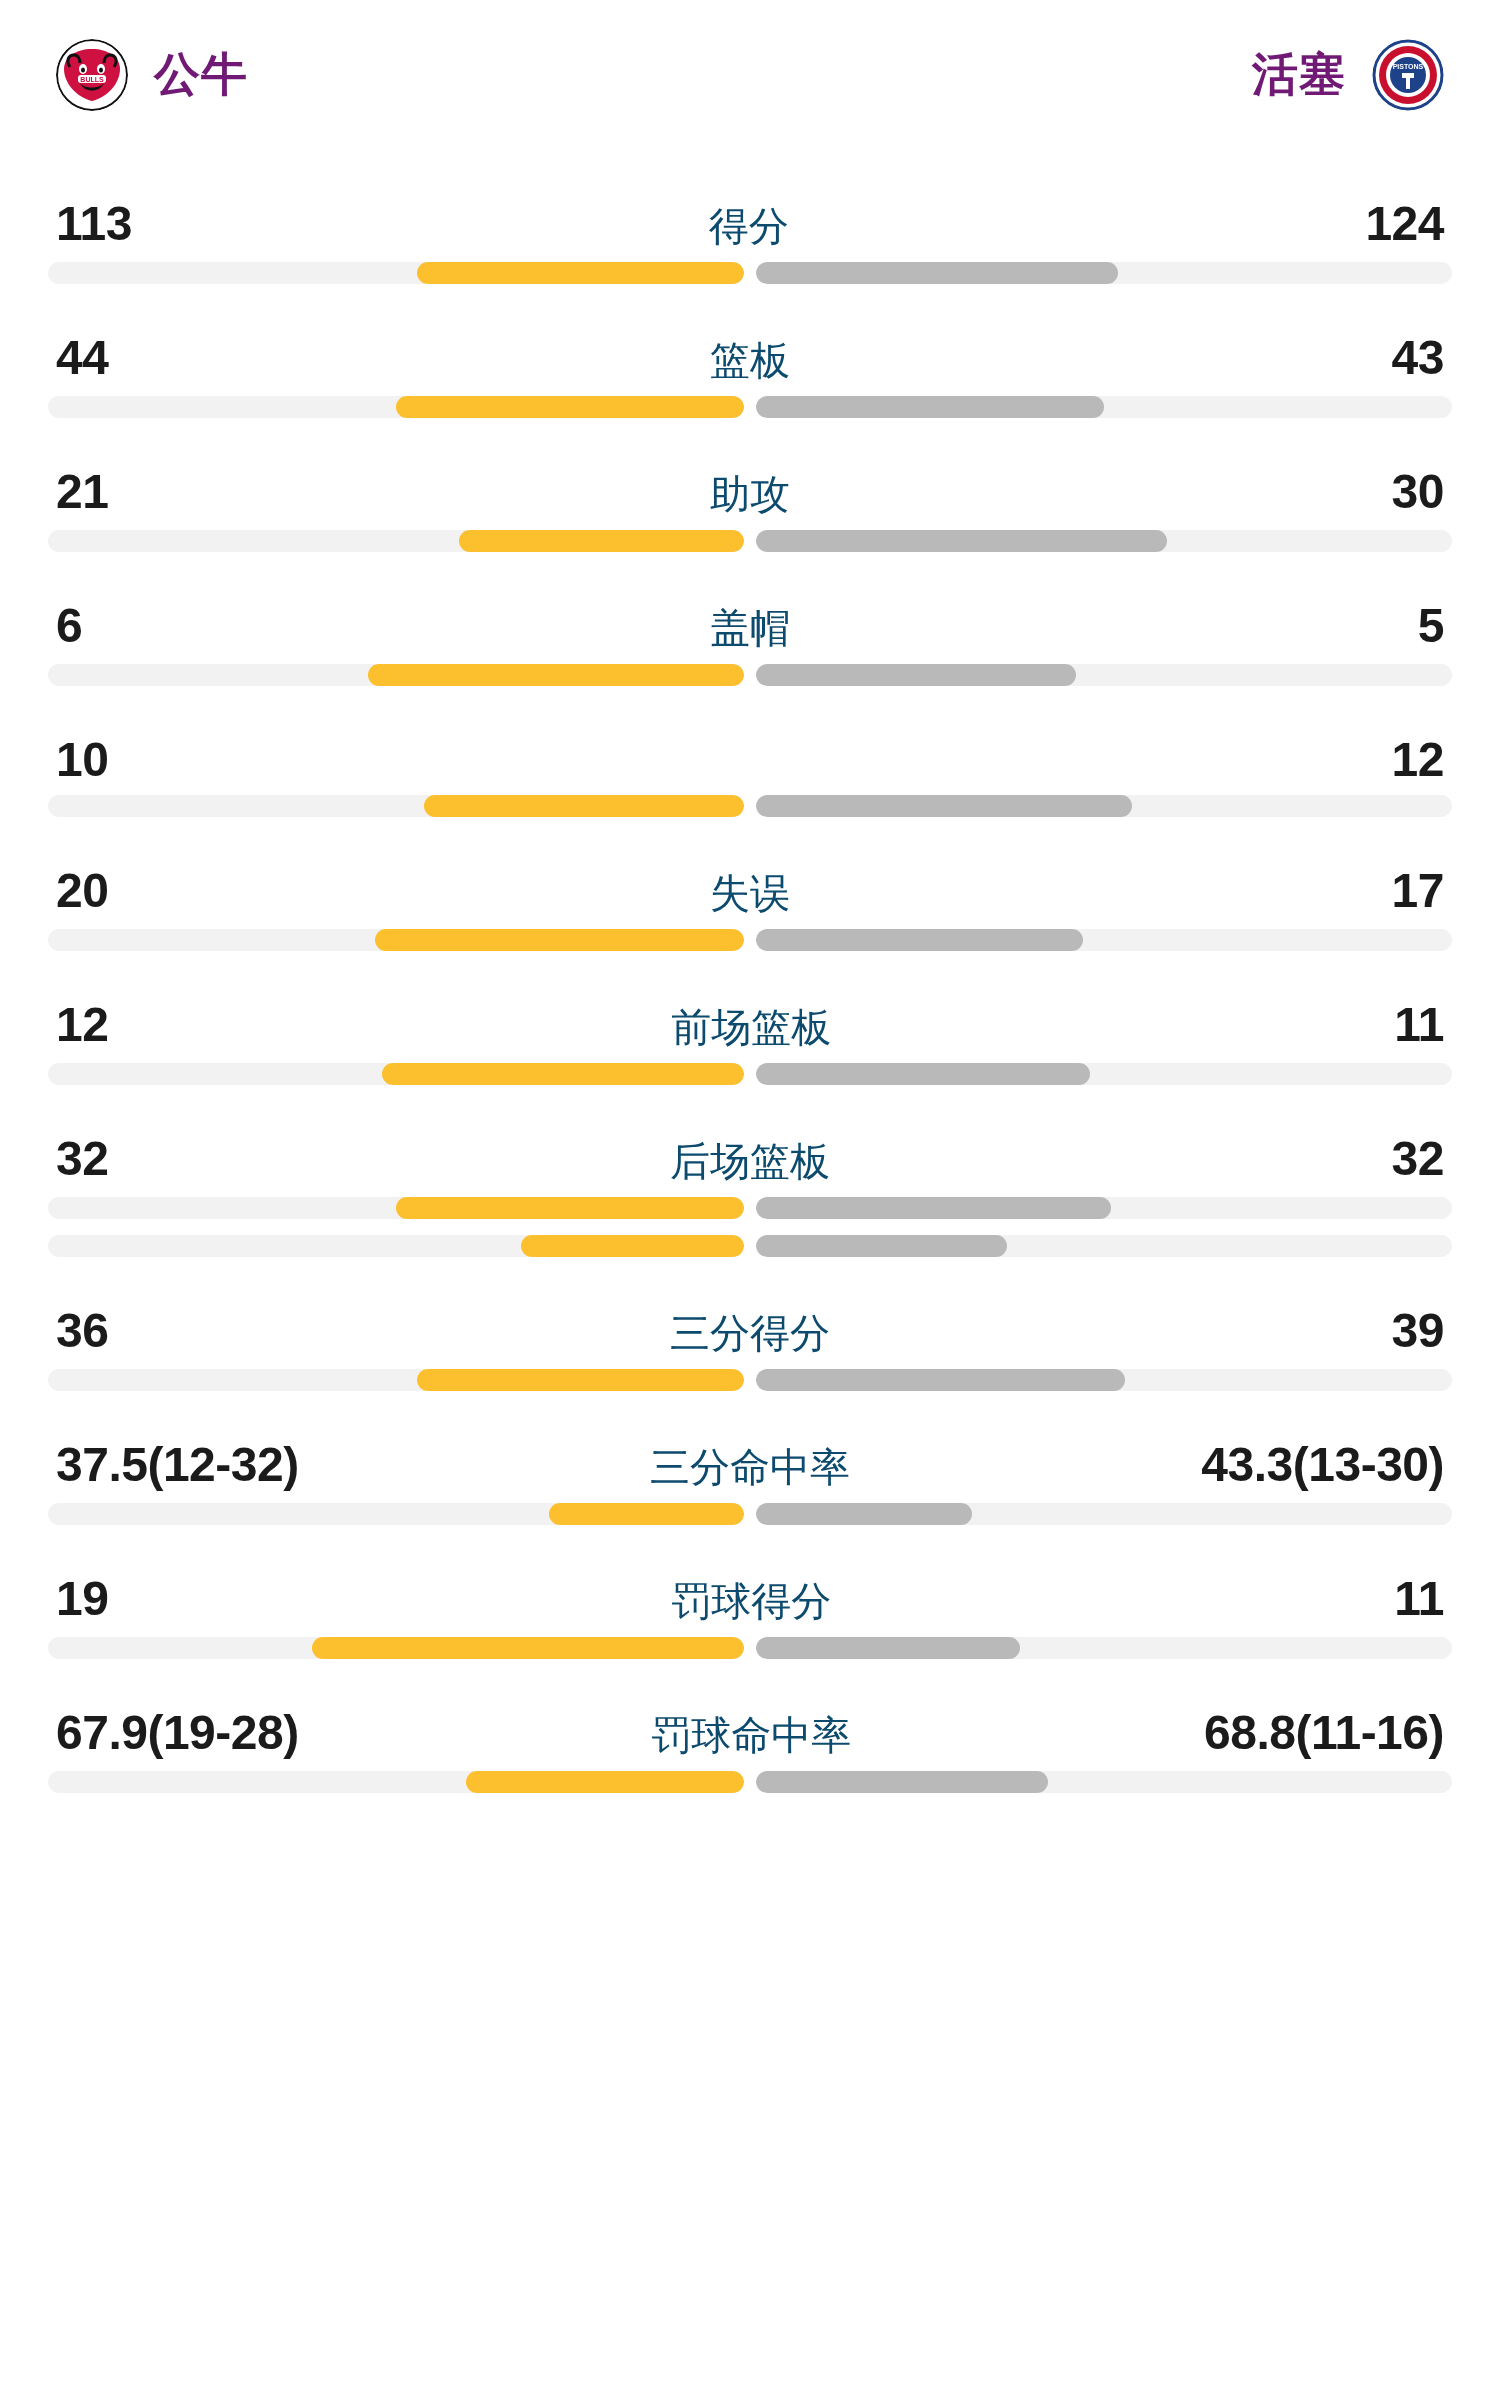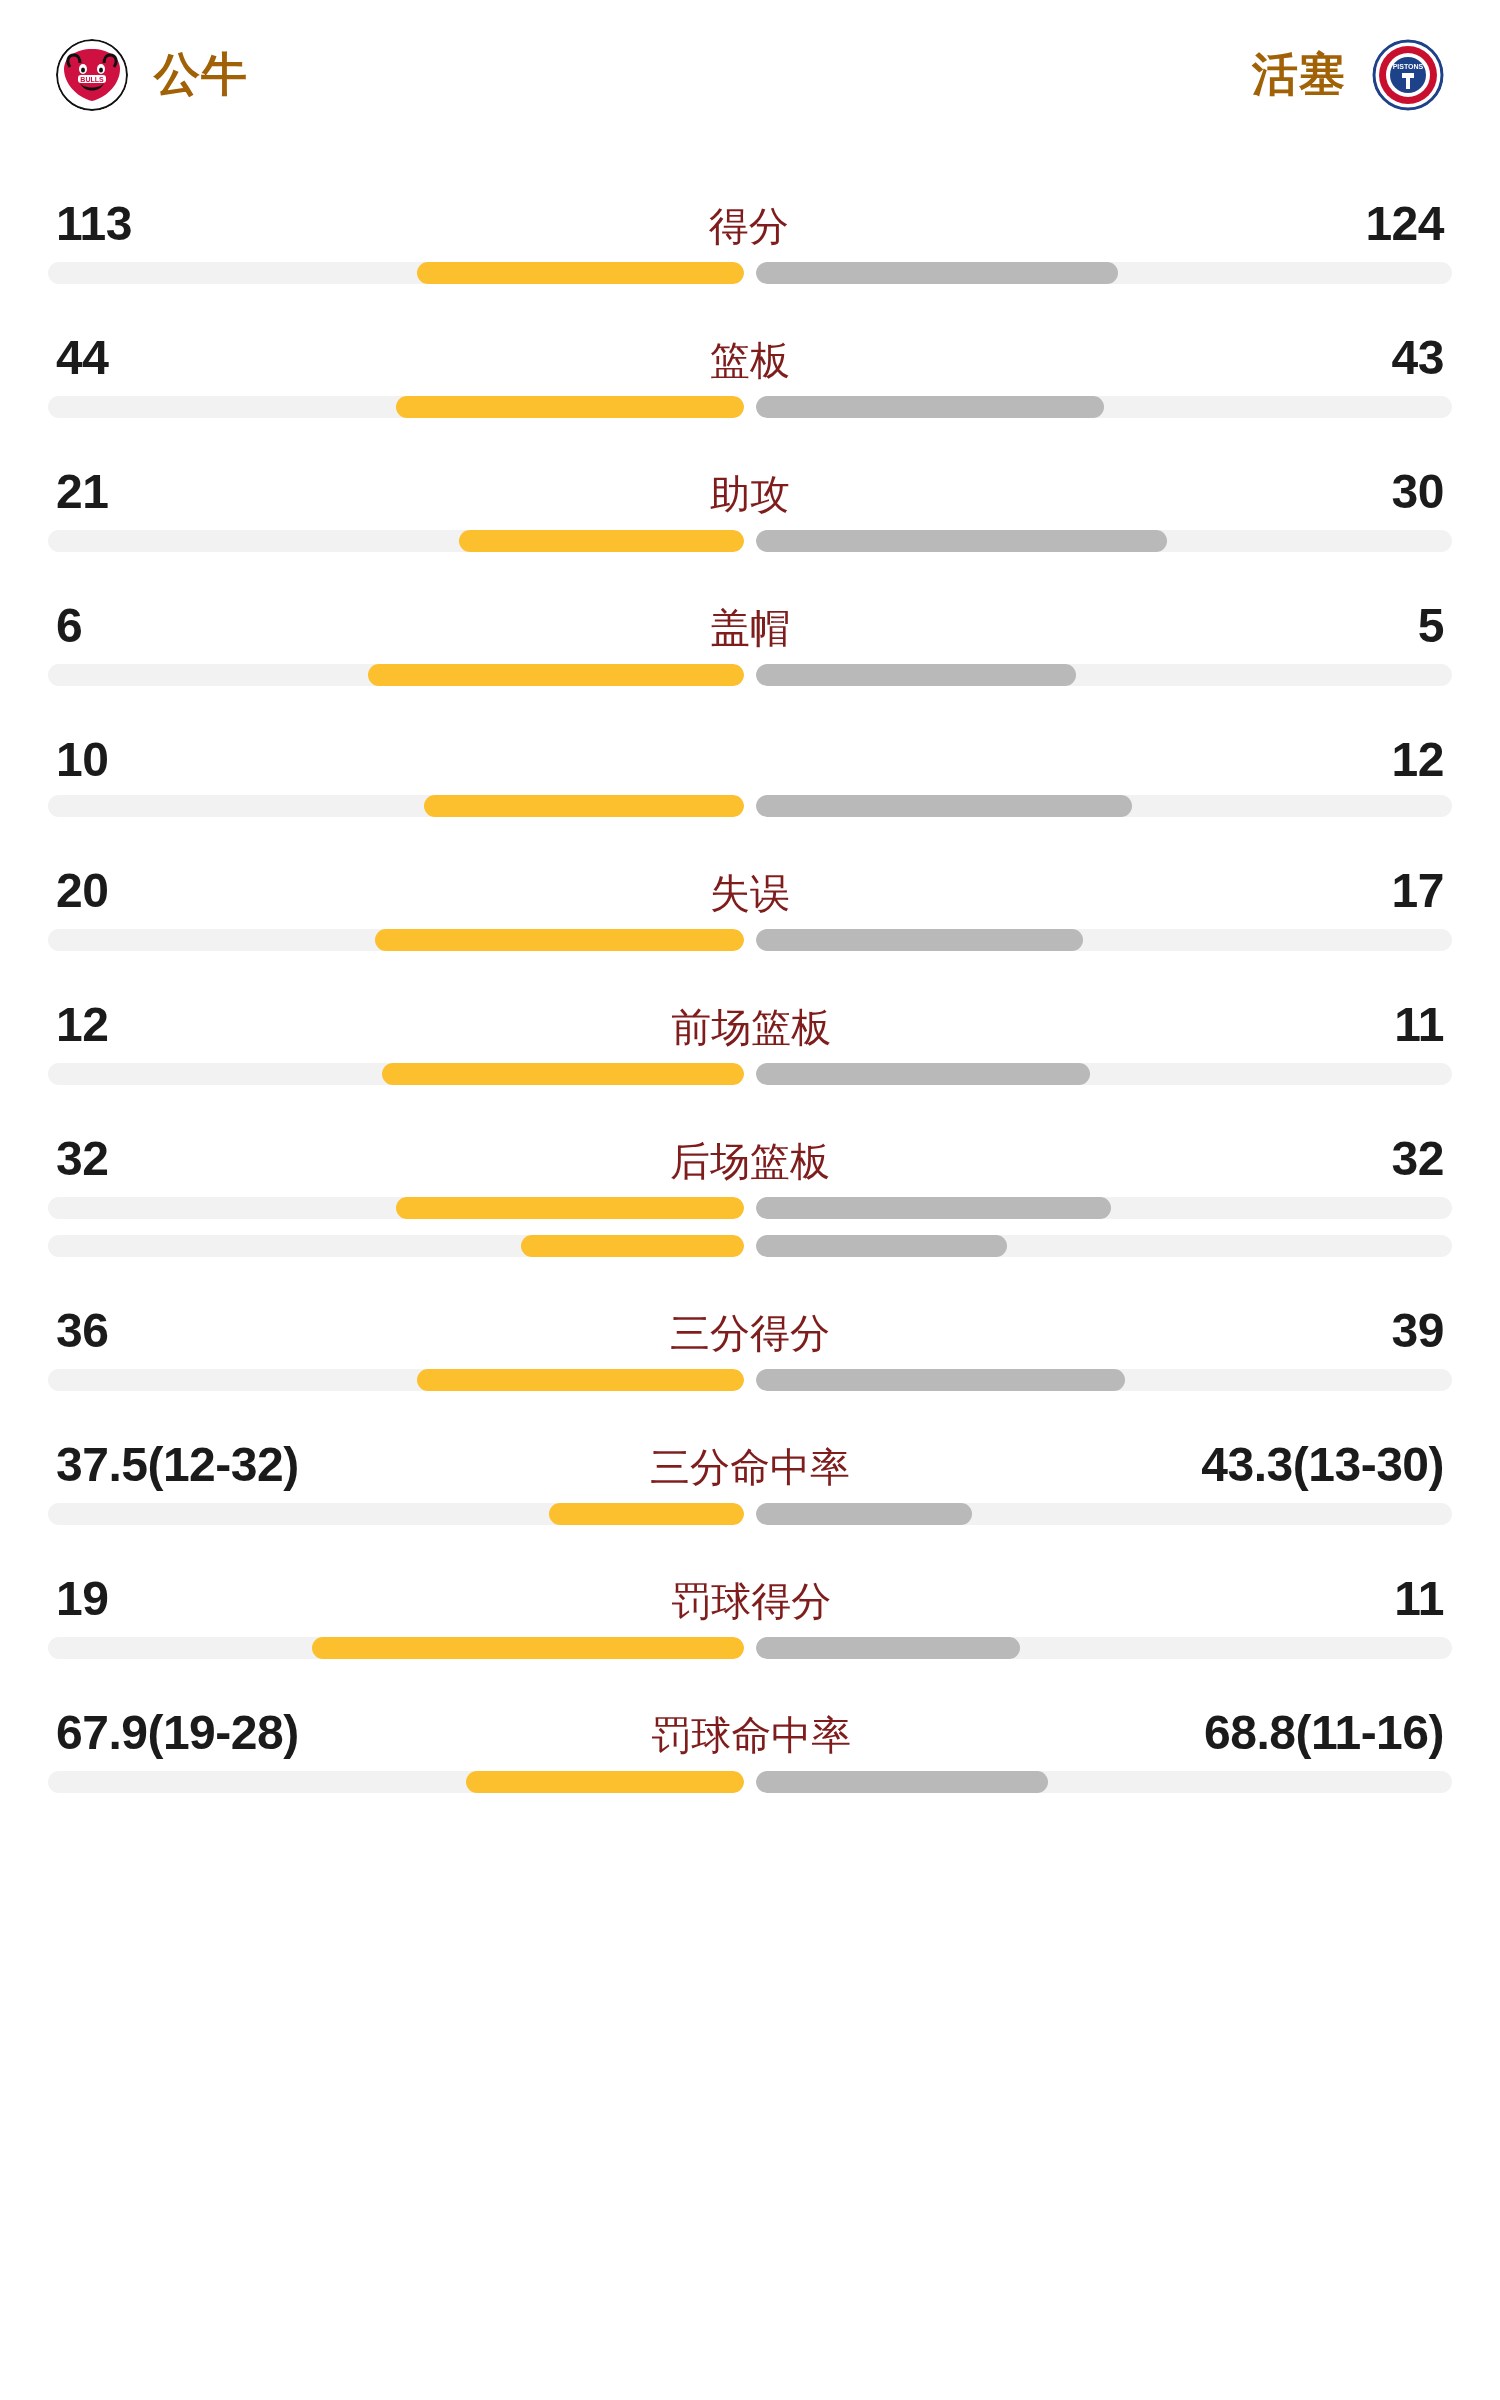--- a/index.html
+++ b/index.html
@@ -31,21 +31,21 @@
   }
   .team {
     display: flex;
     align-items: center;
     gap: 26px;
   }
   .team-name {
     font-size: 46px;
     font-weight: 700;
     letter-spacing: 1px;
-    color: #a16207;
+    color: #701a75;
   }
   .logo {
     width: 72px;
     height: 72px;
     border-radius: 50%;
     display: flex;
     align-items: center;
     justify-content: center;
     position: relative;
     overflow: hidden;
@@ -73,21 +73,21 @@
     font-weight: 700;
     color: #1b1b1b;
     white-space: nowrap;
     letter-spacing: -0.5px;
   }
   .stat-value.left { text-align: left; }
   .stat-value.right { }
   .stat-label {
     font-size: 40px;
     font-weight: 500;
-    color: #7f1d1d;
+    color: #0c4a6e;
     flex: 1 1 auto;
     text-align: center;
     white-space: nowrap;
   }
   .bars {
     display: flex;
     align-items: center;
     width: 100%;
     height: 22px;
   }

